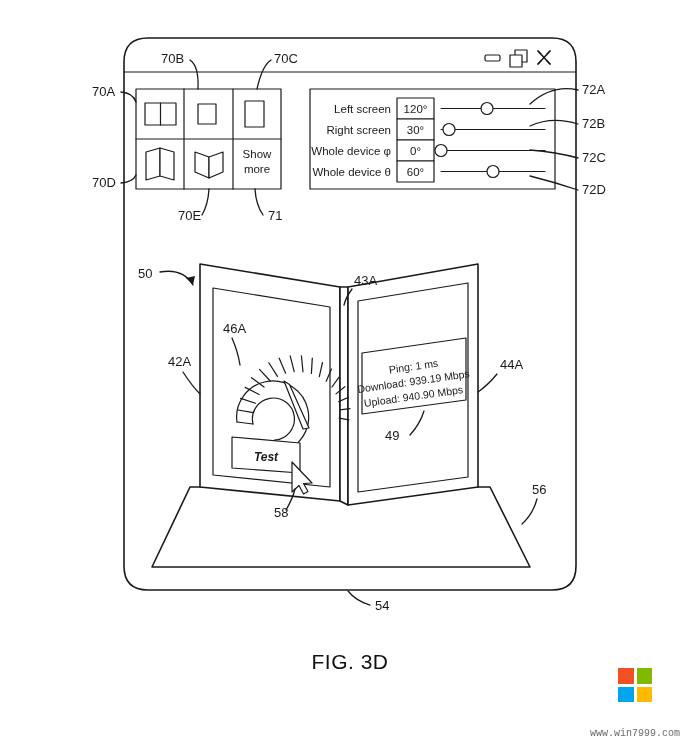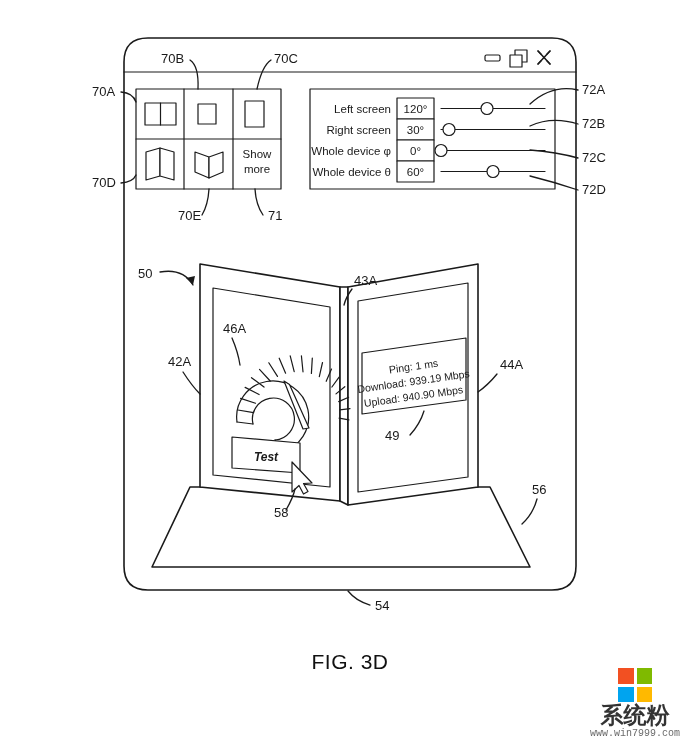--- a/index.html
+++ b/index.html
@@ -237,15 +237,14 @@
   <text class="captxt" x="350" y="669" text-anchor="middle">FIG. 3D</text>
 </svg>
 
 <div id="watermark">
   <div class="wm-logo">
     <div class="wm-sq" style="background: rgb(242, 80, 34);"></div>
     <div class="wm-sq" style="background: rgb(127, 186, 0);"></div>
     <div class="wm-sq" style="background: rgb(0, 164, 239);"></div>
     <div class="wm-sq" style="background: rgb(255, 185, 0);"></div>
   </div>
-  <div class="wm-cn"><span style="color: rgb(51, 51, 51);">系</span><span style="color: rgb(51, 51, 51);">统</span><span style="color: rgb(51, 51, 51);">粉</span></div>
   <div class="wm-url">www.win7999.com</div>
 </div>
 
 </body></html>

